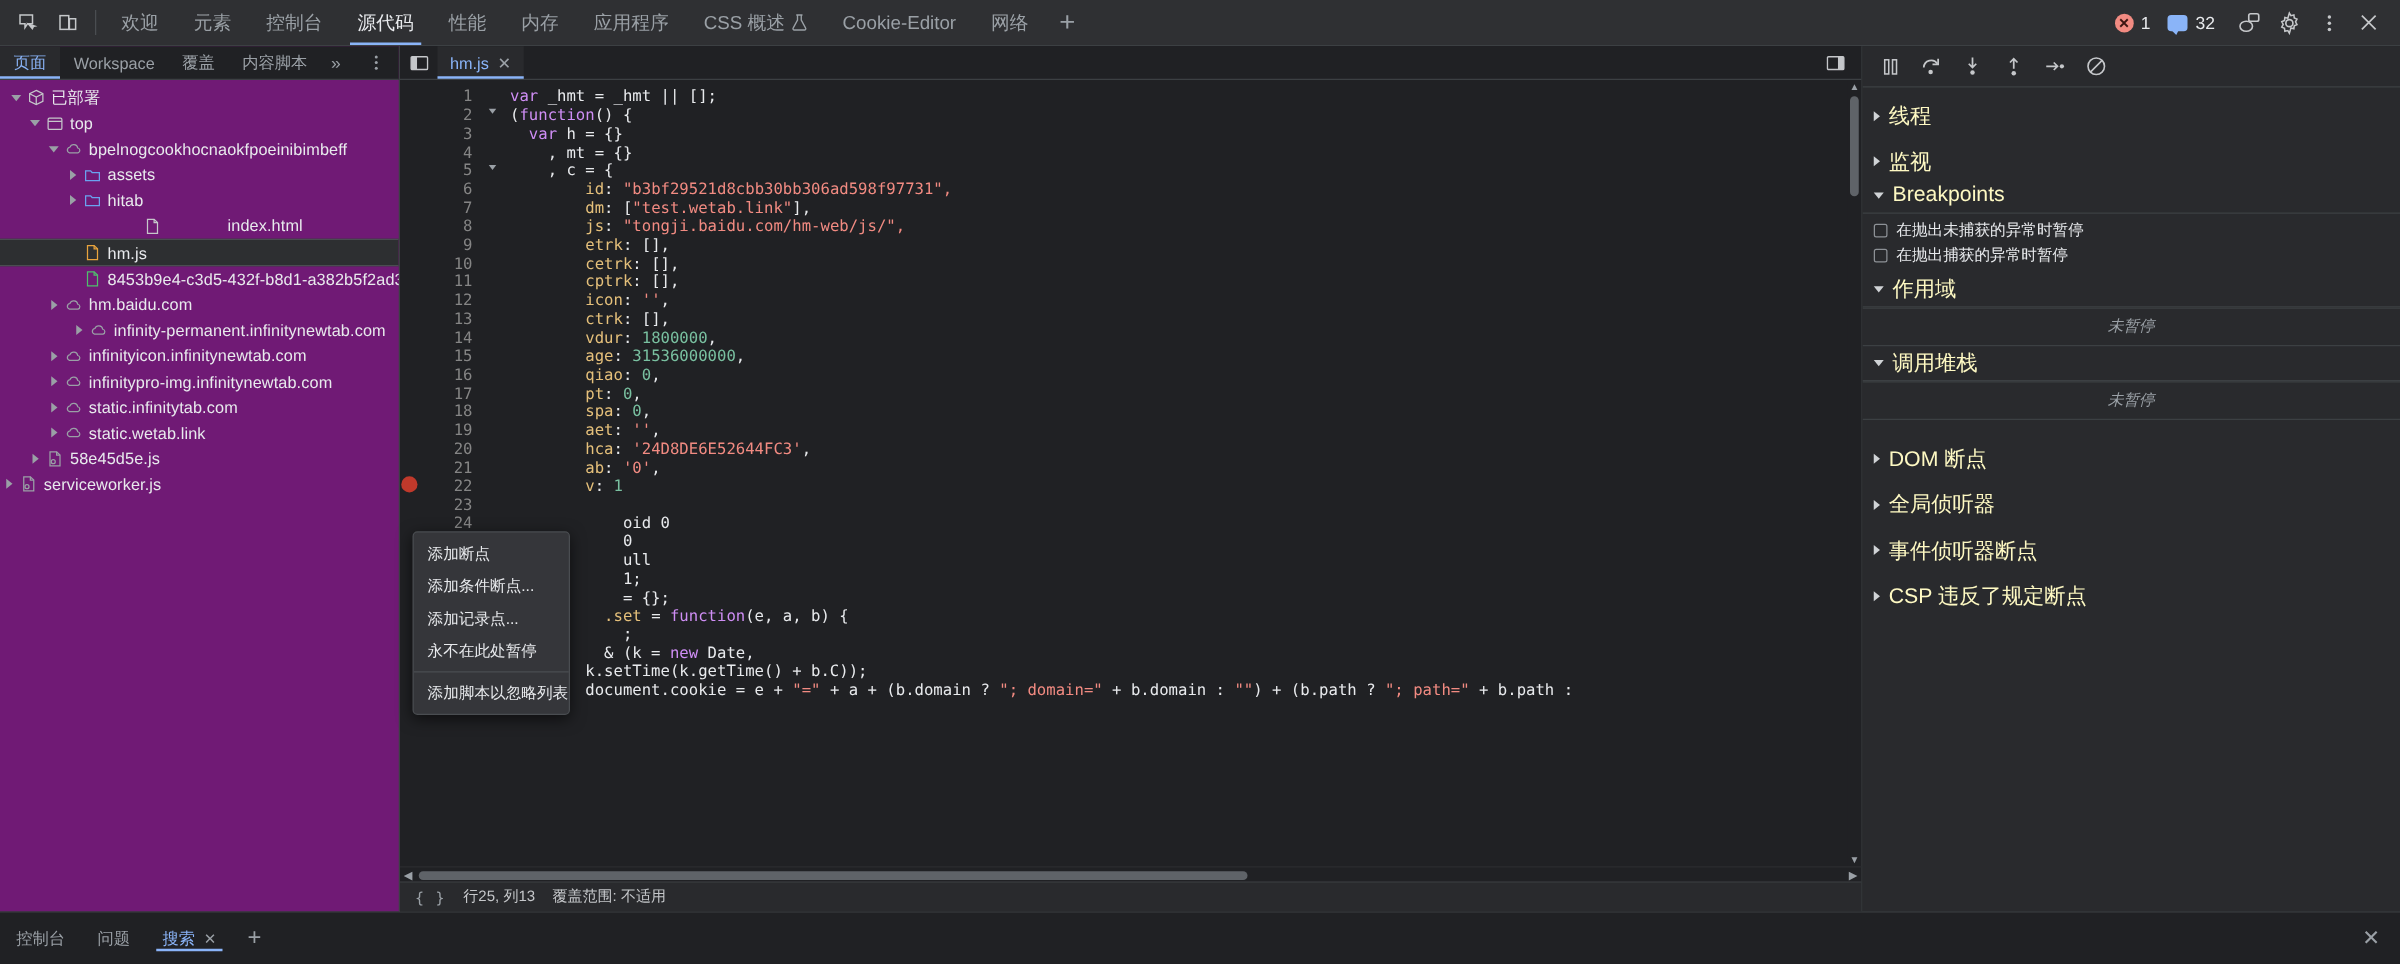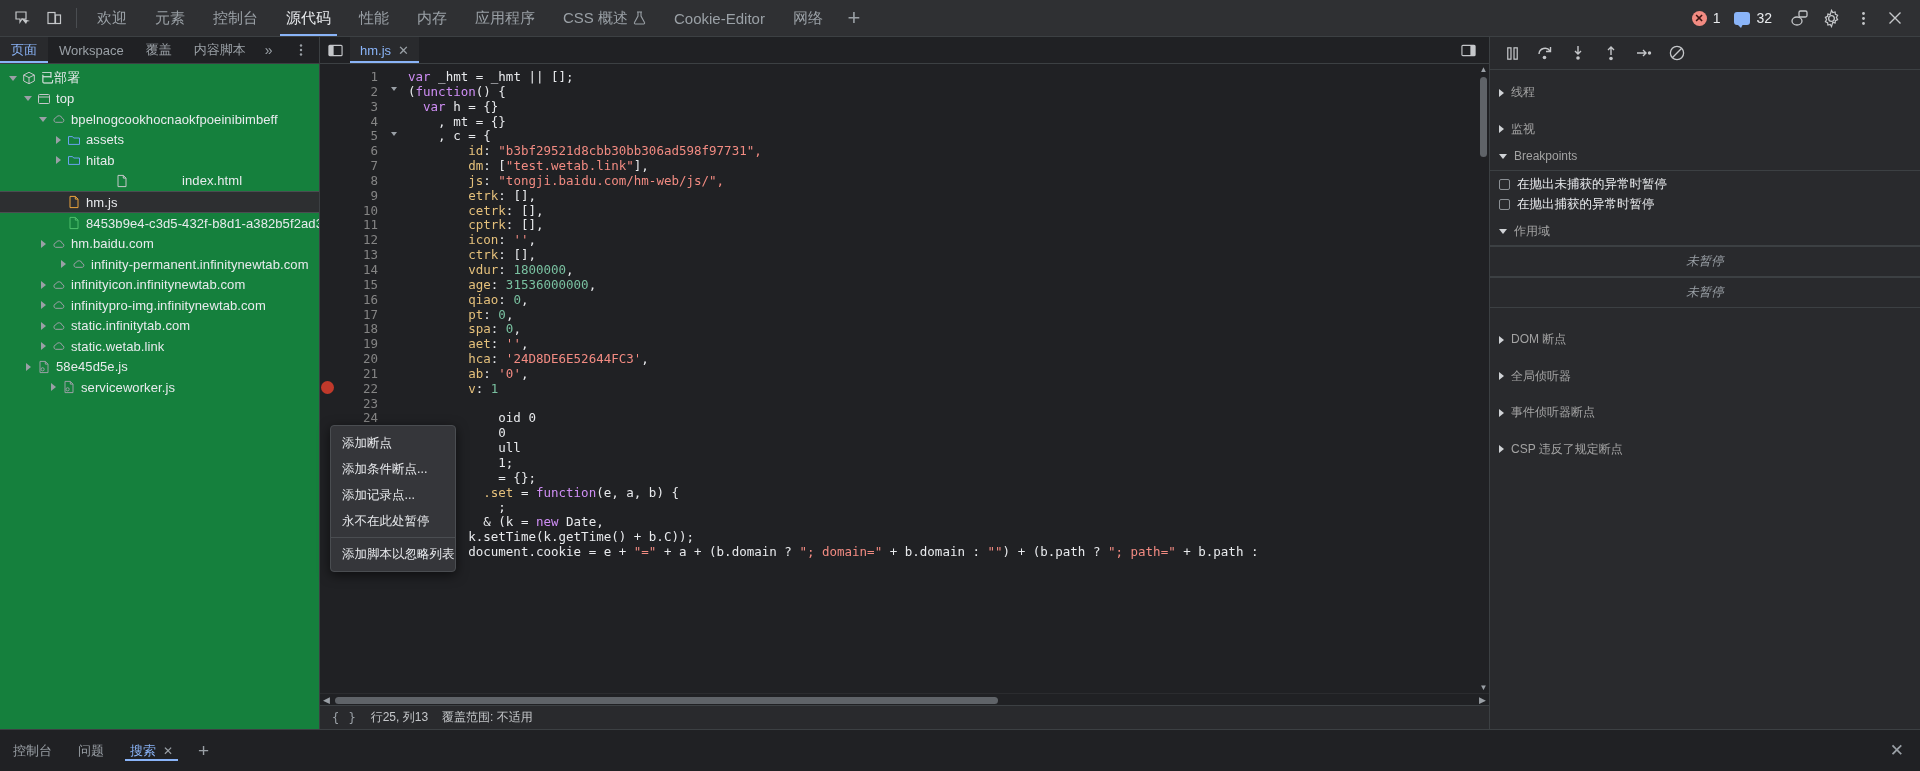--- a/index.html
+++ b/index.html
@@ -71,21 +71,21 @@
     display: flex; align-items: center; justify-content: center;
     cursor: pointer; color: #9aa0a6;
   }
 
   
   .main { flex: 1; display: flex; min-height: 0; }
 
   
   .nav-pane {
     width: 320px; min-width: 320px;
-    background: #15803d;
+    background: #701a75;
     display: flex; flex-direction: column;
     border-right: 1px solid #3c4043;
   }
   .nav-tabs {
     height: 27px; min-height: 27px;
     display: flex; align-items: stretch;
     background: #202124;
     border-bottom: 1px solid #3c4043;
   }
   .ntab {
@@ -190,21 +190,21 @@
     width: 430px; min-width: 430px; background: #292a2d;
     display: flex; flex-direction: column; overflow: hidden;
   }
   .dbg-toolbar {
     height: 33px; min-height: 33px; display: flex; align-items: center;
     padding-left: 8px; gap: 5px; border-bottom: 1px solid #3c4043;
   }
   .dbg-btn { width: 28px; height: 28px; display: flex; align-items: center; justify-content: center; cursor: pointer; }
   .sect {
     height: 27.5px; display: flex; align-items: center; gap: 7px;
-    padding-left: 9px; font-size: 12px; color: #a3a3a3; cursor: pointer;
+    padding-left: 9px; font-size: 17px; color: #fef9c3; cursor: pointer;
     border-bottom: 1px solid #3c4043;
   }
   .sect.noborder { border-bottom: none; }
   .sect-arrow-r { width: 0; height: 0; border-left: 5px solid #d0d3d6; border-top: 4px solid transparent; border-bottom: 4px solid transparent; }
   .sect-arrow-d { width: 0; height: 0; border-top: 5px solid #d0d3d6; border-left: 4px solid transparent; border-right: 4px solid transparent; }
   .cbrow { height: 18px; display: flex; align-items: center; gap: 7px; padding-left: 9px; font-size: 12.5px; color: #e8eaed; cursor: pointer; }
   .cb { width: 11px; height: 11px; border: 1px solid #8d9196; border-radius: 2px; background: transparent; }
   .empty-note {
     height: 31px; display: flex; align-items: center; justify-content: center;
     font-size: 12.5px; color: #9aa0a6; font-style: italic;
@@ -519,21 +519,21 @@
               </span>
               <span class="ticon">
                 <svg width="14" height="14" viewBox="0 0 14 14">
                   <path d="M3 1.4h5.3L11 4.1v8.5H3z" fill="none" stroke="#9aa0a6" stroke-width="1"></path>
                   <path d="M8.3 1.4v2.7H11" fill="none" stroke="#9aa0a6" stroke-width="1"></path>
                   <circle cx="5.6" cy="9.3" r="1.6" fill="none" stroke="#9aa0a6" stroke-width="1"></circle>
                 </svg>
               </span>
               <span class="tlabel">58e45d5e.js</span>
             </div>
-            <div class="trow" style=" margin-left: 46px;">
+            <div class="trow" style="">
               <span class="tw">
                 <span class="arrow arrow-right"></span>
               </span>
               <span class="ticon">
                 <svg width="14" height="14" viewBox="0 0 14 14">
                   <path d="M3 1.4h5.3L11 4.1v8.5H3z" fill="none" stroke="#9aa0a6" stroke-width="1"></path>
                   <path d="M8.3 1.4v2.7H11" fill="none" stroke="#9aa0a6" stroke-width="1"></path>
                   <circle cx="5.6" cy="9.3" r="1.6" fill="none" stroke="#9aa0a6" stroke-width="1"></circle>
                 </svg>
               </span>
@@ -651,20 +651,24 @@
             <div class="cbrow" style="margin-top: 2px; font-family: Liberation Mono, monospace;">
               <span class="cb"></span>
               <span>在抛出捕获的异常时暂停</span>
             </div>
             <div style="height: 5px;"></div>
             <div class="sect">
               <span class="sect-arrow-d"></span>
               <span>作用域</span>
             </div>
             <div class="empty-note">未暂停</div>
+            <div class="sect">
+              <span class="sect-arrow-d"></span>
+              <span>调用堆栈</span>
+            </div>
             <div class="empty-note">未暂停</div>
             <div class="spacer8"></div>
             <div class="spacer8"></div>
             <div class="sect noborder">
               <span class="sect-arrow-r"></span>
               <span>DOM 断点</span>
             </div>
             <div class="spacer8"></div>
             <div class="sect noborder">
               <span class="sect-arrow-r"></span>

